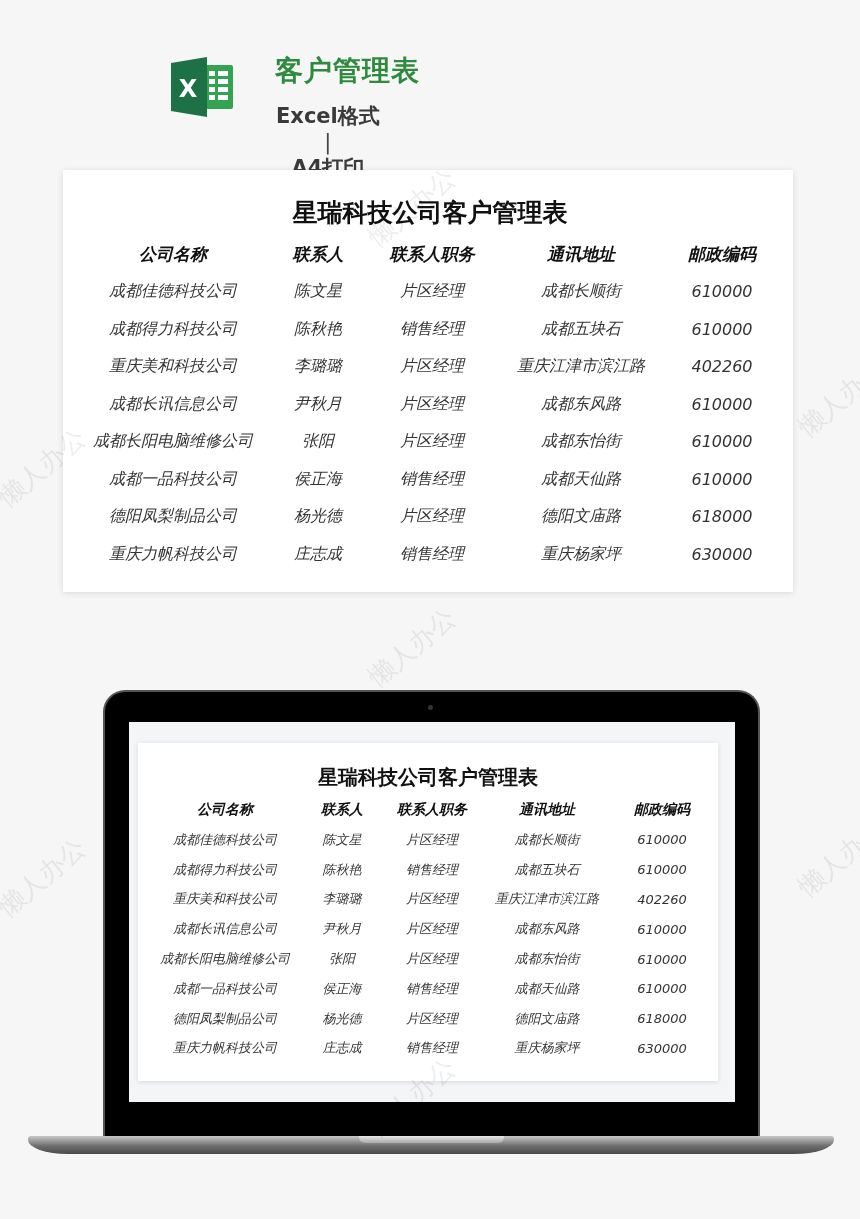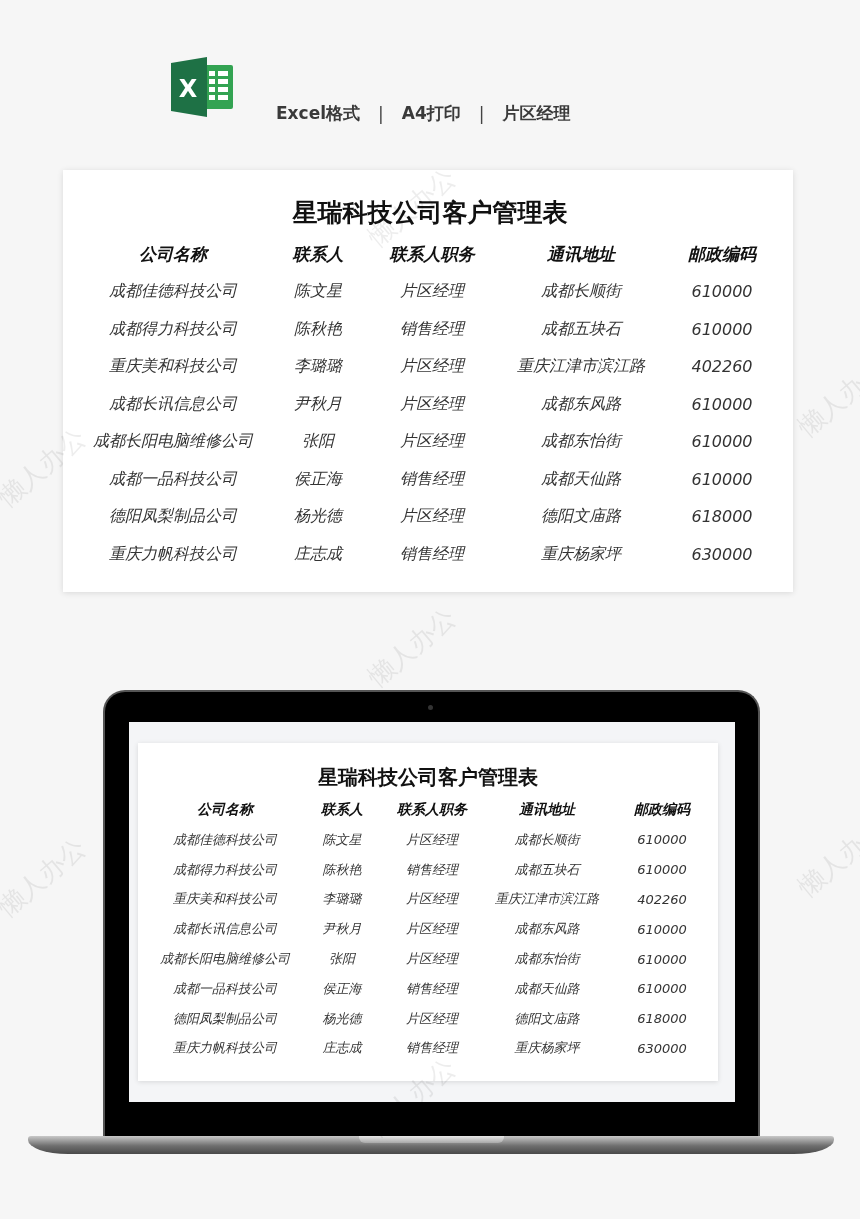--- a/index.html
+++ b/index.html
@@ -2,21 +2,21 @@
 <html><head>
 <meta charset="utf-8">
 <style>
   * { box-sizing: border-box; margin: 0; padding: 0; }
   html, body { width: 860px; height: 1219px; background: #f6f6f6; overflow: hidden; }
   body { font-family: "DejaVu Sans", "Liberation Sans", sans-serif; color: #222; position: relative; }
 
   .header { position: absolute; left: 0; top: 0; width: 860px; height: 150px; }
   .excel-logo { position: absolute; left: 171px; top: 57px; width: 64px; height: 60px; }
   .header-title { position: absolute; left: 275px; top: 52px; font-size: 28px; font-weight: bold; color: #2e8b3e; letter-spacing: 1px; }
-  .header-sub { position: absolute; left: 276px; top: 102px; font-size: 17px; font-weight: bold; color: #3a3a3a; display: flex; align-items: center; }
+  .header-sub { position: absolute; left: 276px; top: 102px; font-size: 21px; font-weight: bold; color: #3a3a3a; display: flex; align-items: center; flex-direction: column; }
   .header-sub .sep { margin: 0 18px; font-weight: normal; color: #444; }
 
   .sheet-card { position: absolute; left: 63px; top: 170px; width: 730px; height: 422px; background: #fff; box-shadow: 0 1px 6px rgba(0,0,0,0.12); }
   .sheet-title { position: absolute; left: 0; top: 196px; width: 860px; text-align: center; font-size: 25px; font-weight: bold; color: #111; }
 
   table.grid { position: absolute; border-collapse: collapse; font-style: italic; }
   table.grid th, table.grid td { text-align: center; white-space: nowrap; padding: 0; }
   table.big { left: 78px; top: 235px; width: 700px; }
   table.big th { font-size: 17px; font-weight: bold; height: 38px; color: #111; }
   table.big td { font-size: 16px; height: 37.5px; color: #333; }
@@ -48,20 +48,21 @@
       <rect x="38" y="22" width="6" height="5"></rect>
         <rect x="47" y="22" width="10" height="5"></rect>
       <rect x="38" y="30" width="6" height="5"></rect>
         <rect x="47" y="30" width="10" height="5"></rect>
       <rect x="38" y="38" width="6" height="5"></rect>
         <rect x="47" y="38" width="10" height="5"></rect>
     </g>
     <path d="M0 6 L36 0 L36 60 L0 54 Z" fill="#1e7145"></path>
     <text x="17" y="40" font-family="DejaVu Sans, sans-serif" font-weight="bold" font-size="24" fill="#fff" text-anchor="middle">X</text>
   </svg>
+  <div class="header-title">客户管理表</div>
   <div class="header-sub">
     <span>Excel格式</span>
     <span class="sep">|</span>
     <span>A4打印</span>
     <span class="sep">|</span>
     <span>片区经理</span>
   </div>
 </div>
 
 <div class="sheet-card"></div>

